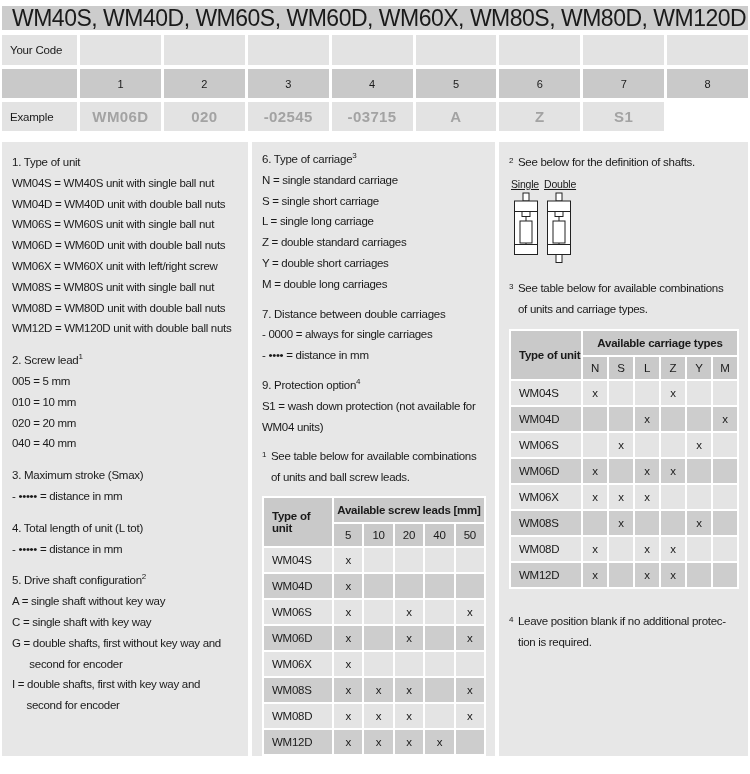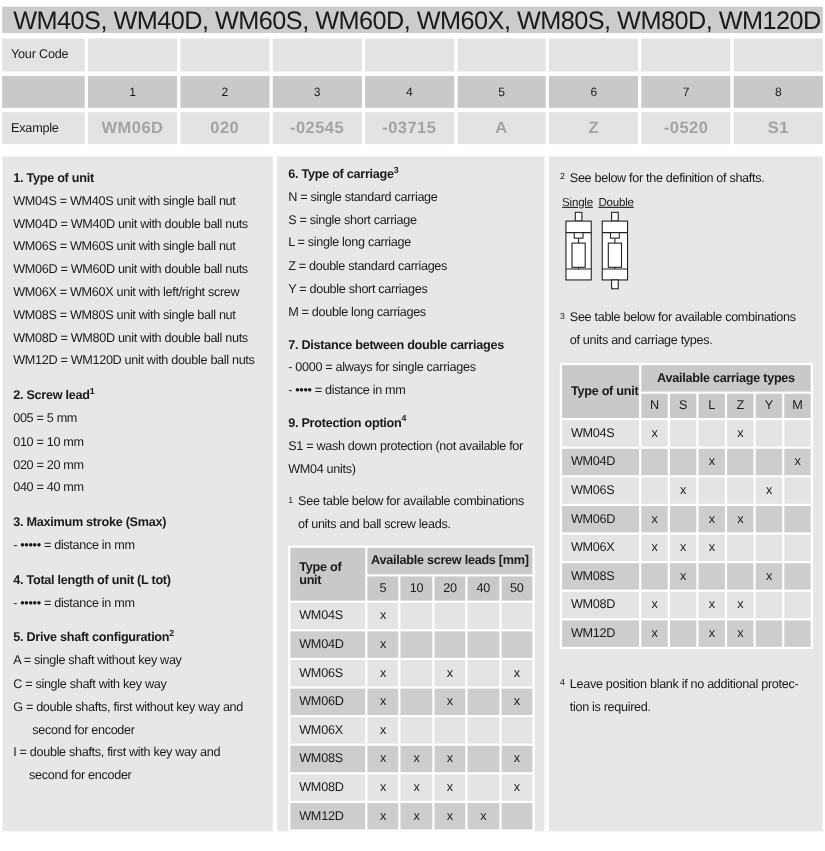--- a/index.html
+++ b/index.html
@@ -20,21 +20,21 @@
   .c-label{justify-content:flex-start; padding-left:8px;}
   .c-num{font-size:11px;}
   .c-ex{font-size:15px; font-weight:bold; color:var(--example-text); letter-spacing:0.4px;}
   .columns{margin-top:11px; display:flex; gap:4px; height:614px; overflow:hidden;}
   .col{background:var(--column-bg); overflow:hidden; padding:10px 9px 0 10px;}
   .col-left{width:246px;}
   .col-mid{width:243px; padding-top:7px;}
   .col-right{width:249px;}
   .sec{margin-bottom:11px;}
   .col-mid .sec{margin-bottom:9px;}
-  .sec-h{font-size:11.5px; font-weight:700; line-height:20.8px; letter-spacing:-0.25px; white-space:pre;}
+  .sec-h{font-size:11.5px; font-weight:400; line-height:20.8px; letter-spacing:-0.25px; white-space:pre;}
   .hsup{font-size:8px; vertical-align:super; line-height:0;}
   .line{font-size:11.5px; line-height:20.8px; letter-spacing:-0.3px; white-space:pre;}
   .footnote{position:relative; padding-left:9px; margin-bottom:8px;}
   .footnote sup{position:absolute; left:0; top:4px; font-size:8px;}
   .col-right .fn-def{margin-bottom:5px;}
   .col-right .fn-carr{margin-bottom:10px;}
   .col-right .fn-leave{margin-top:22px;}
   .shaft-block{margin:0 0 8px 2px;text-decoration:underline;}
   .shaft-labels{display:flex; gap:5px; font-size:10.5px; letter-spacing:-0.2px; margin-bottom:2px;}
   .sh{fill:#ffffff; stroke:#222222; stroke-width:1;}
@@ -78,21 +78,20 @@
       <div class="cg c-dark c-num">6</div>
       <div class="cg c-dark c-num">7</div>
       <div class="cg c-dark c-num">8</div>
       <div class="cg c-light c-label">Example</div>
       <div class="cg c-light c-ex">WM06D</div>
       <div class="cg c-light c-ex">020</div>
       <div class="cg c-light c-ex">-02545</div>
       <div class="cg c-light c-ex">-03715</div>
       <div class="cg c-light c-ex">A</div>
       <div class="cg c-light c-ex">Z</div>
-      <div class="cg c-light c-ex">-0520</div>
       <div class="cg c-light c-ex">S1</div>
     </div>
 
   <div class="columns">
 
     <div class="col col-left">
       <section class="sec">
         <h3 class="sec-h"><span>1. Type of unit</span><sup class="hsup"></sup></h3>
         <div class="lines">
             <div class="line">WM04S = WM40S unit with single ball nut</div>

